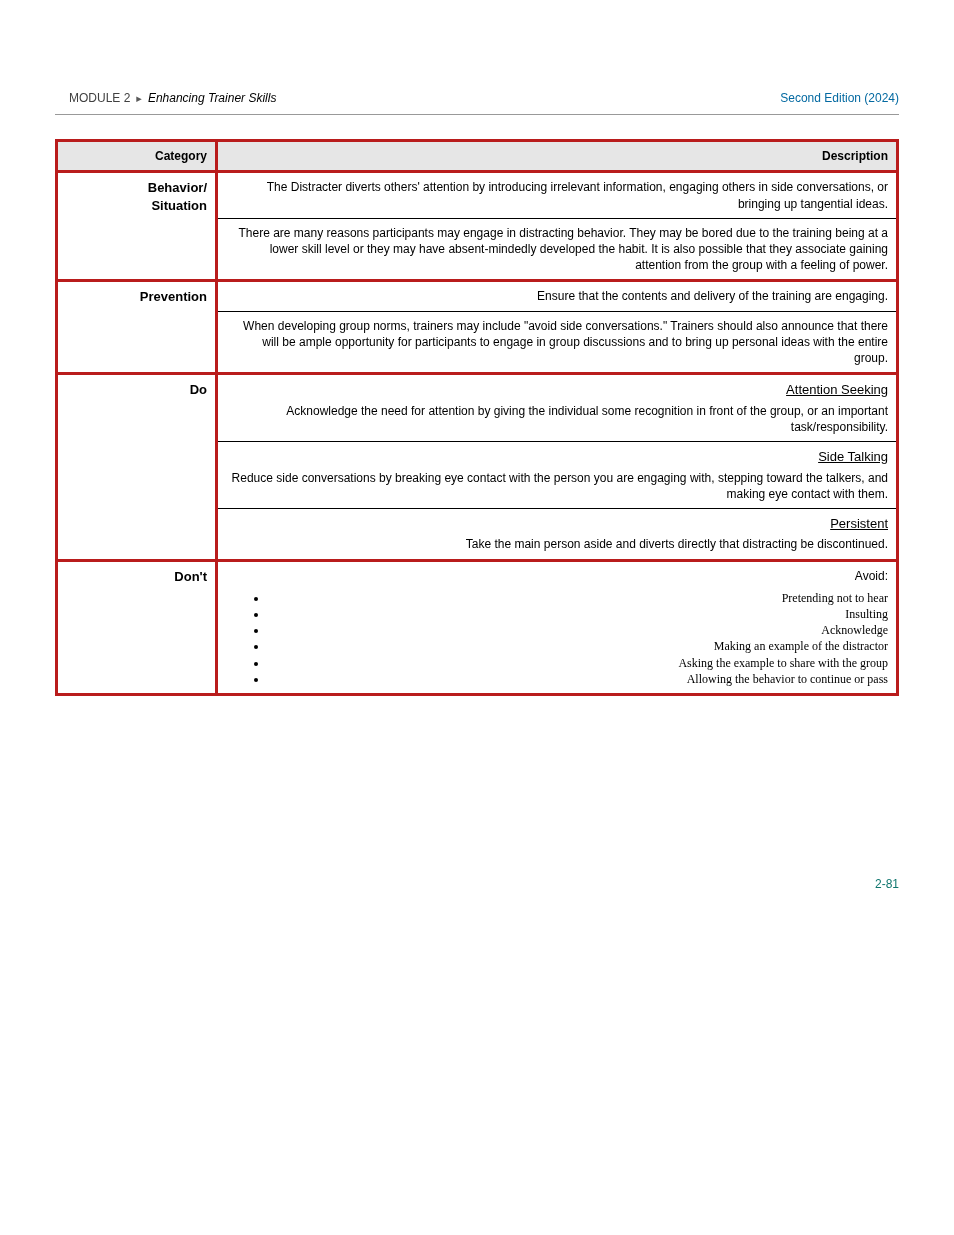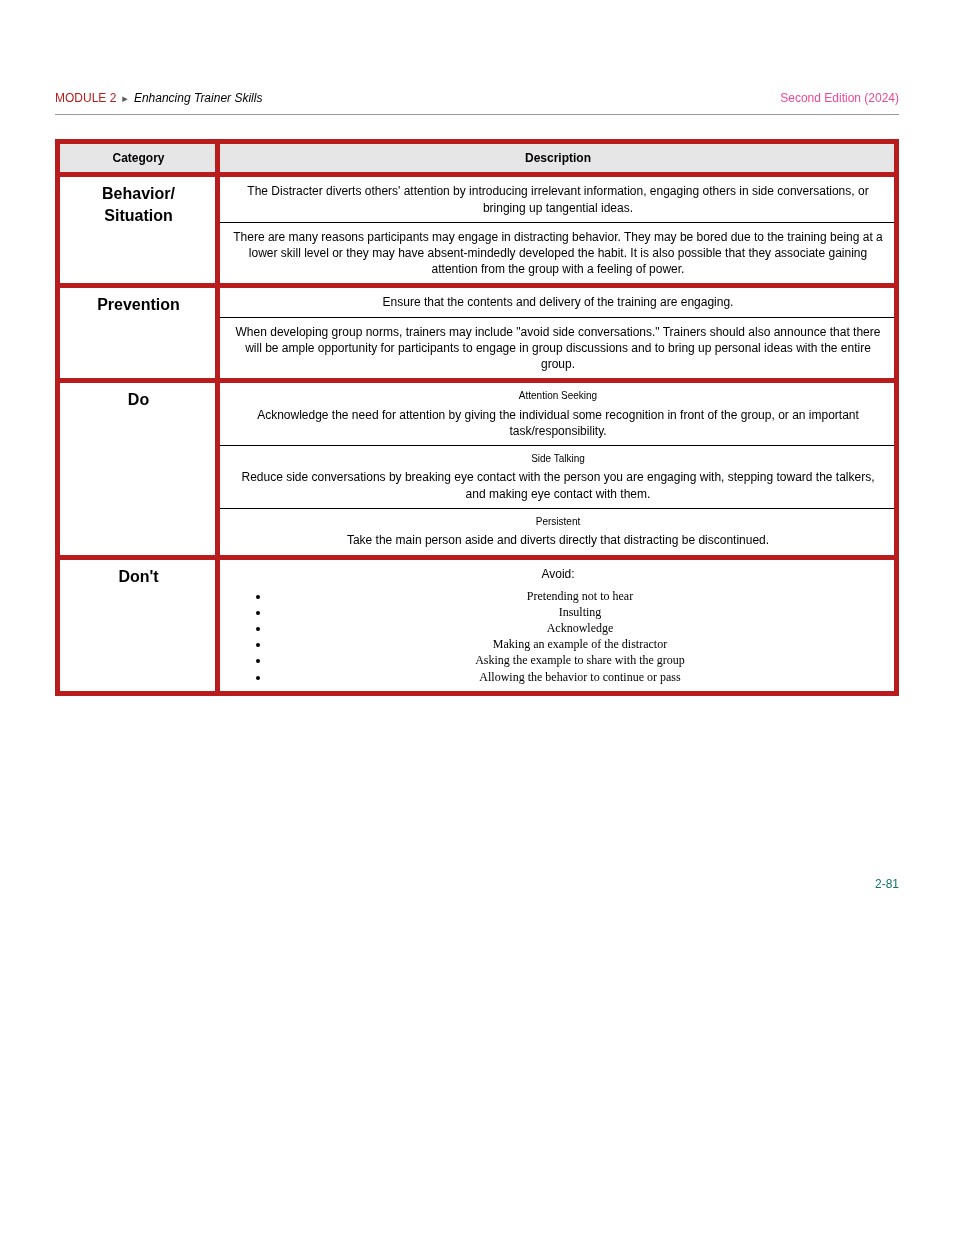--- a/index.html
+++ b/index.html
@@ -23,66 +23,68 @@
     justify-content: space-between;
     align-items: baseline;
     margin-bottom: 6px;
   }
   .breadcrumbs {
     display: flex;
     align-items: baseline;
     gap: 6px;
   }
   .crumb-root {
-    color: #b91c1c;
+    color: #404040;
+    margin-left: 14px;
   }
   .crumb-icon {
     color: #595959;
     font-size: 11px;
   }
   .crumb-title {
     font-style: italic;
   }
   .top-right {
-    color: #ec4899;
+    color: #0369a1;
   }
   .rule {
     border: 0;
     border-top: 0.5px solid #999;
     margin: 8px 0 24px 0;
   }
   table.tbl {
     border-collapse: collapse;
     width: 100%;
     table-layout: fixed;
   }
   col.c1 { width: 160px; }
   col.c2 { width: auto; }
   .tbl th, .tbl td {
-    border: 5px solid #b91c1c;
+    border: 3px solid #b91c1c;
     vertical-align: top;
     padding: 6px 8px 6px 10px;
-    text-align: center;
+    text-align: right;
     font-size: 12px;
   }
   .tbl th {
     background: #e6e6e6;
     font-weight: bold;
   }
   .tbl td.left {
     font-weight: bold;
-    font-size: 16px;
+    font-size: 13px;
   }
   .cell-top { margin-bottom: 4px; }
   .cell-sep {
     border-top: 1px solid #000;
     margin: 6px -8px 6px -10px;
   }
   .subhead {
-    font-size: 10px;
+    font-size: 13px;
+    text-decoration: underline;
     margin-bottom: 4px;
   }
   ul.blist {
     margin: 6px 0 0 0;
     padding: 0 0 0 40px;
     font-family: Liberation Serif, serif;
   }
   ul.blist li {
     list-style-type: disc;
     padding-left: 4px;

